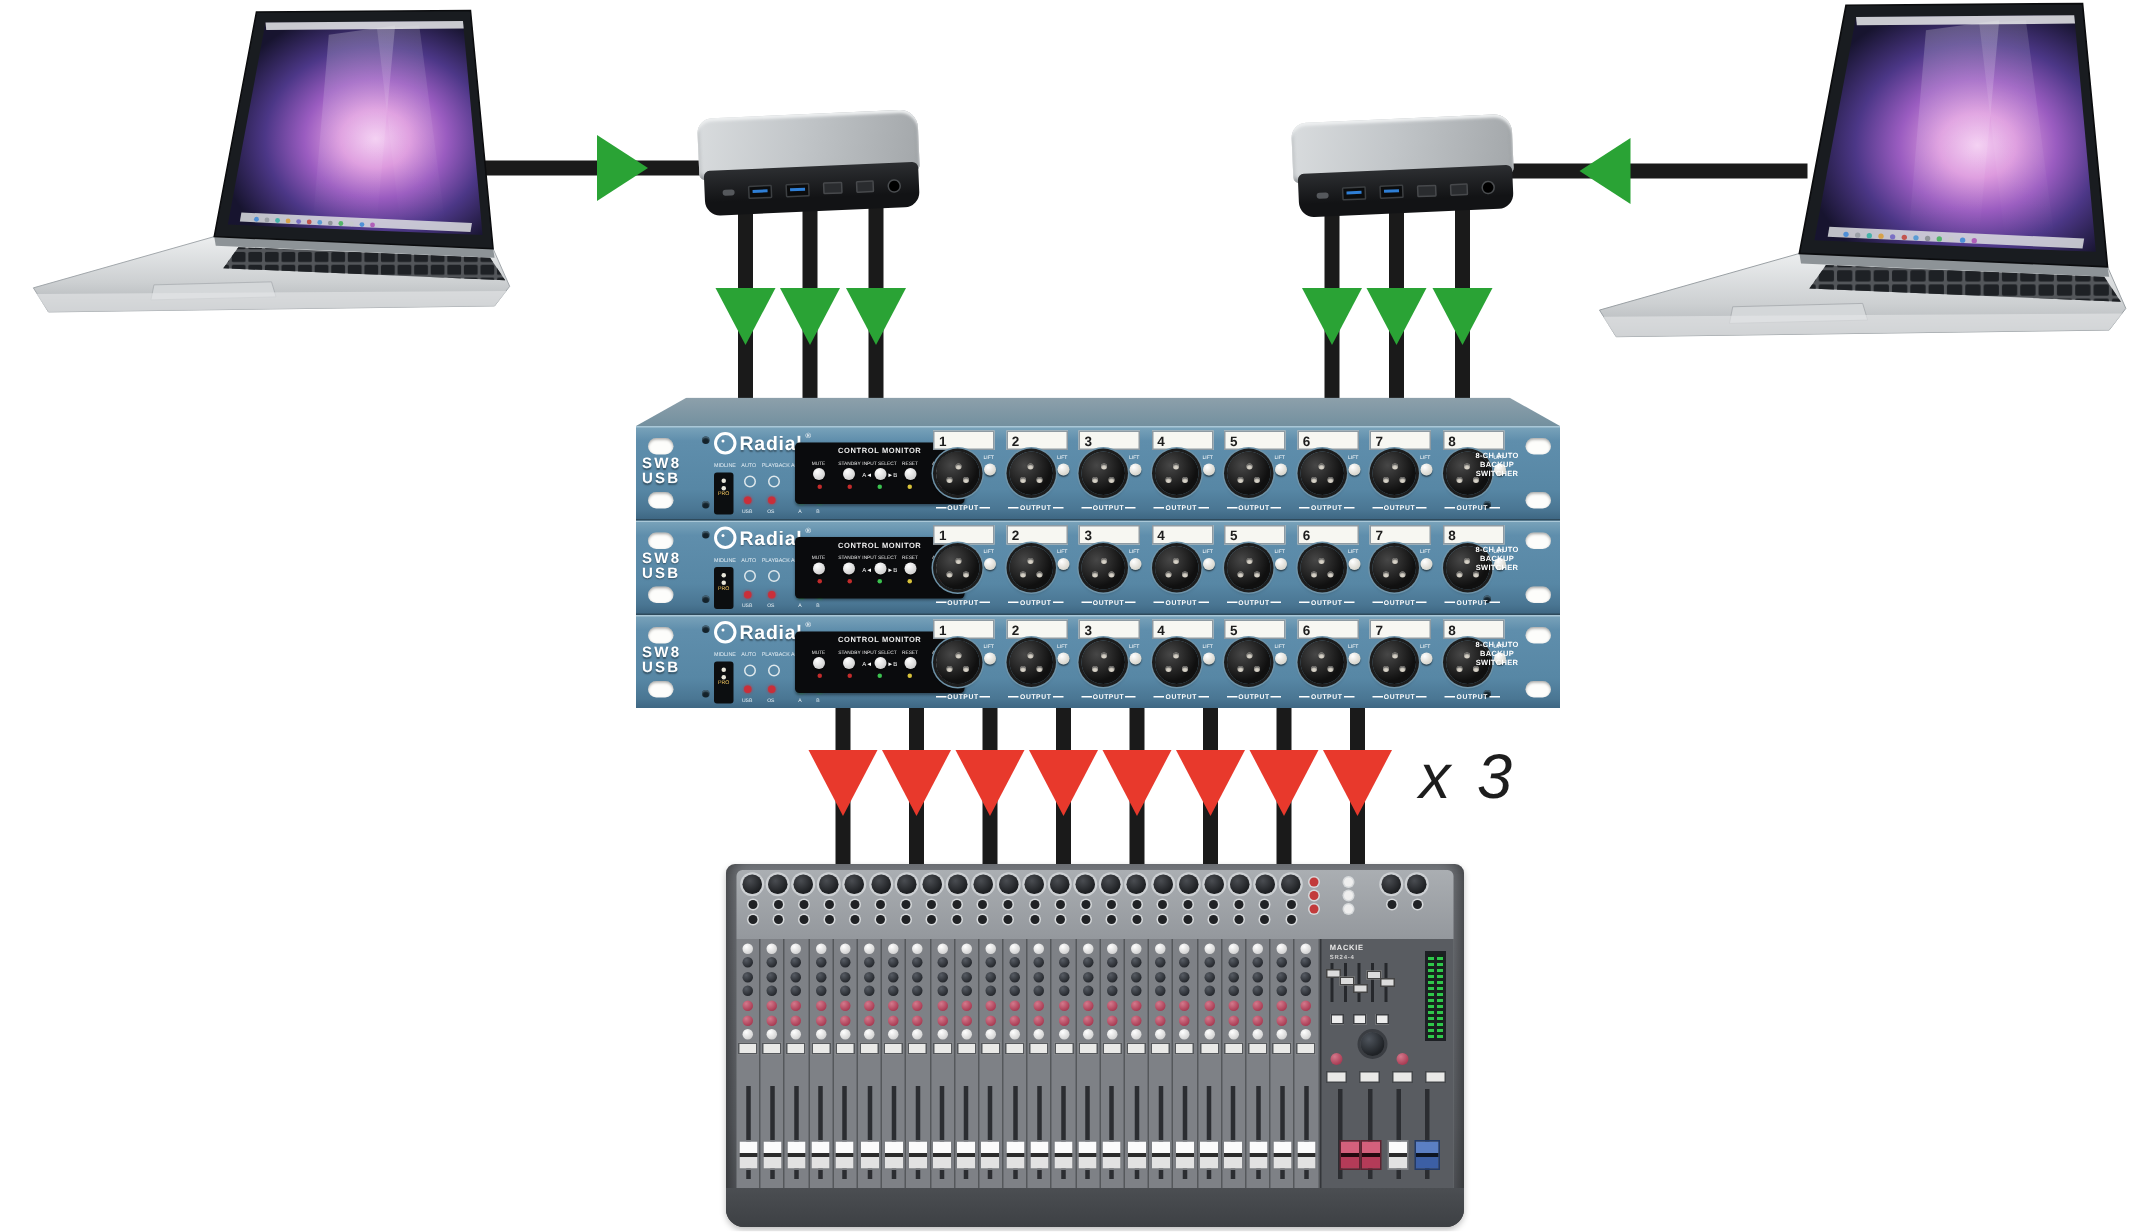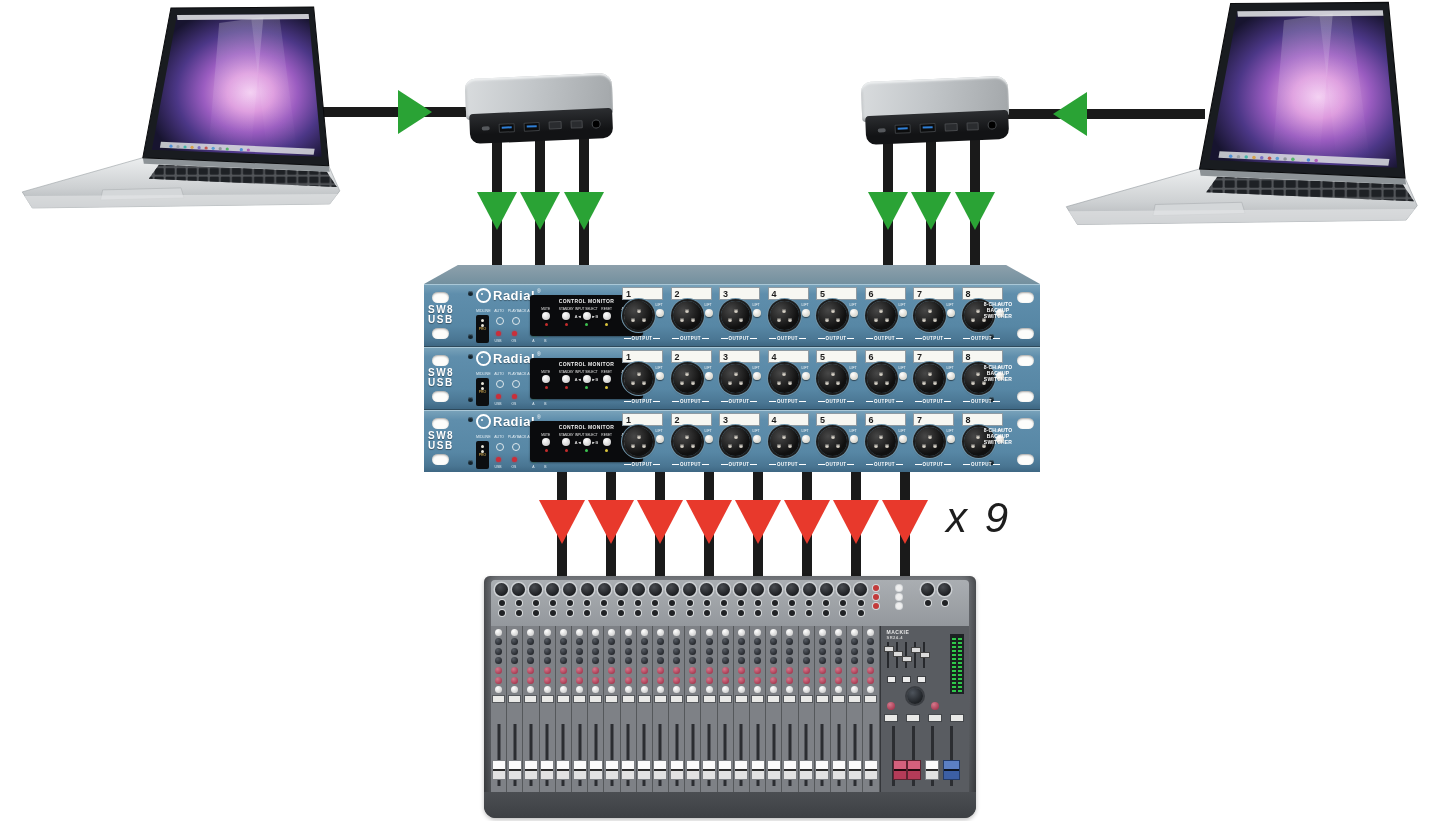--- a/index.html
+++ b/index.html
@@ -841,21 +841,21 @@
             <span>SWITCHER</span>
     </div>
     <div class="ear r">
             <i class="hole t"></i>
             <i class="hole b"></i>
           </div>
   </div>
       </div>
   </div>
 
-  <div id="x3">x 9</div>
+  <div id="x3">x 3</div>
 
   <div id="mixer">
     <div class="mx-body"></div>
     <div class="mx-patch" id="mx-patch">
         <div class="mx-in">
     <i class="mx-xlr"></i>
     <i class="mx-jack"></i>
     <i class="mx-jack"></i>
         </div>
         <div class="mx-in">

